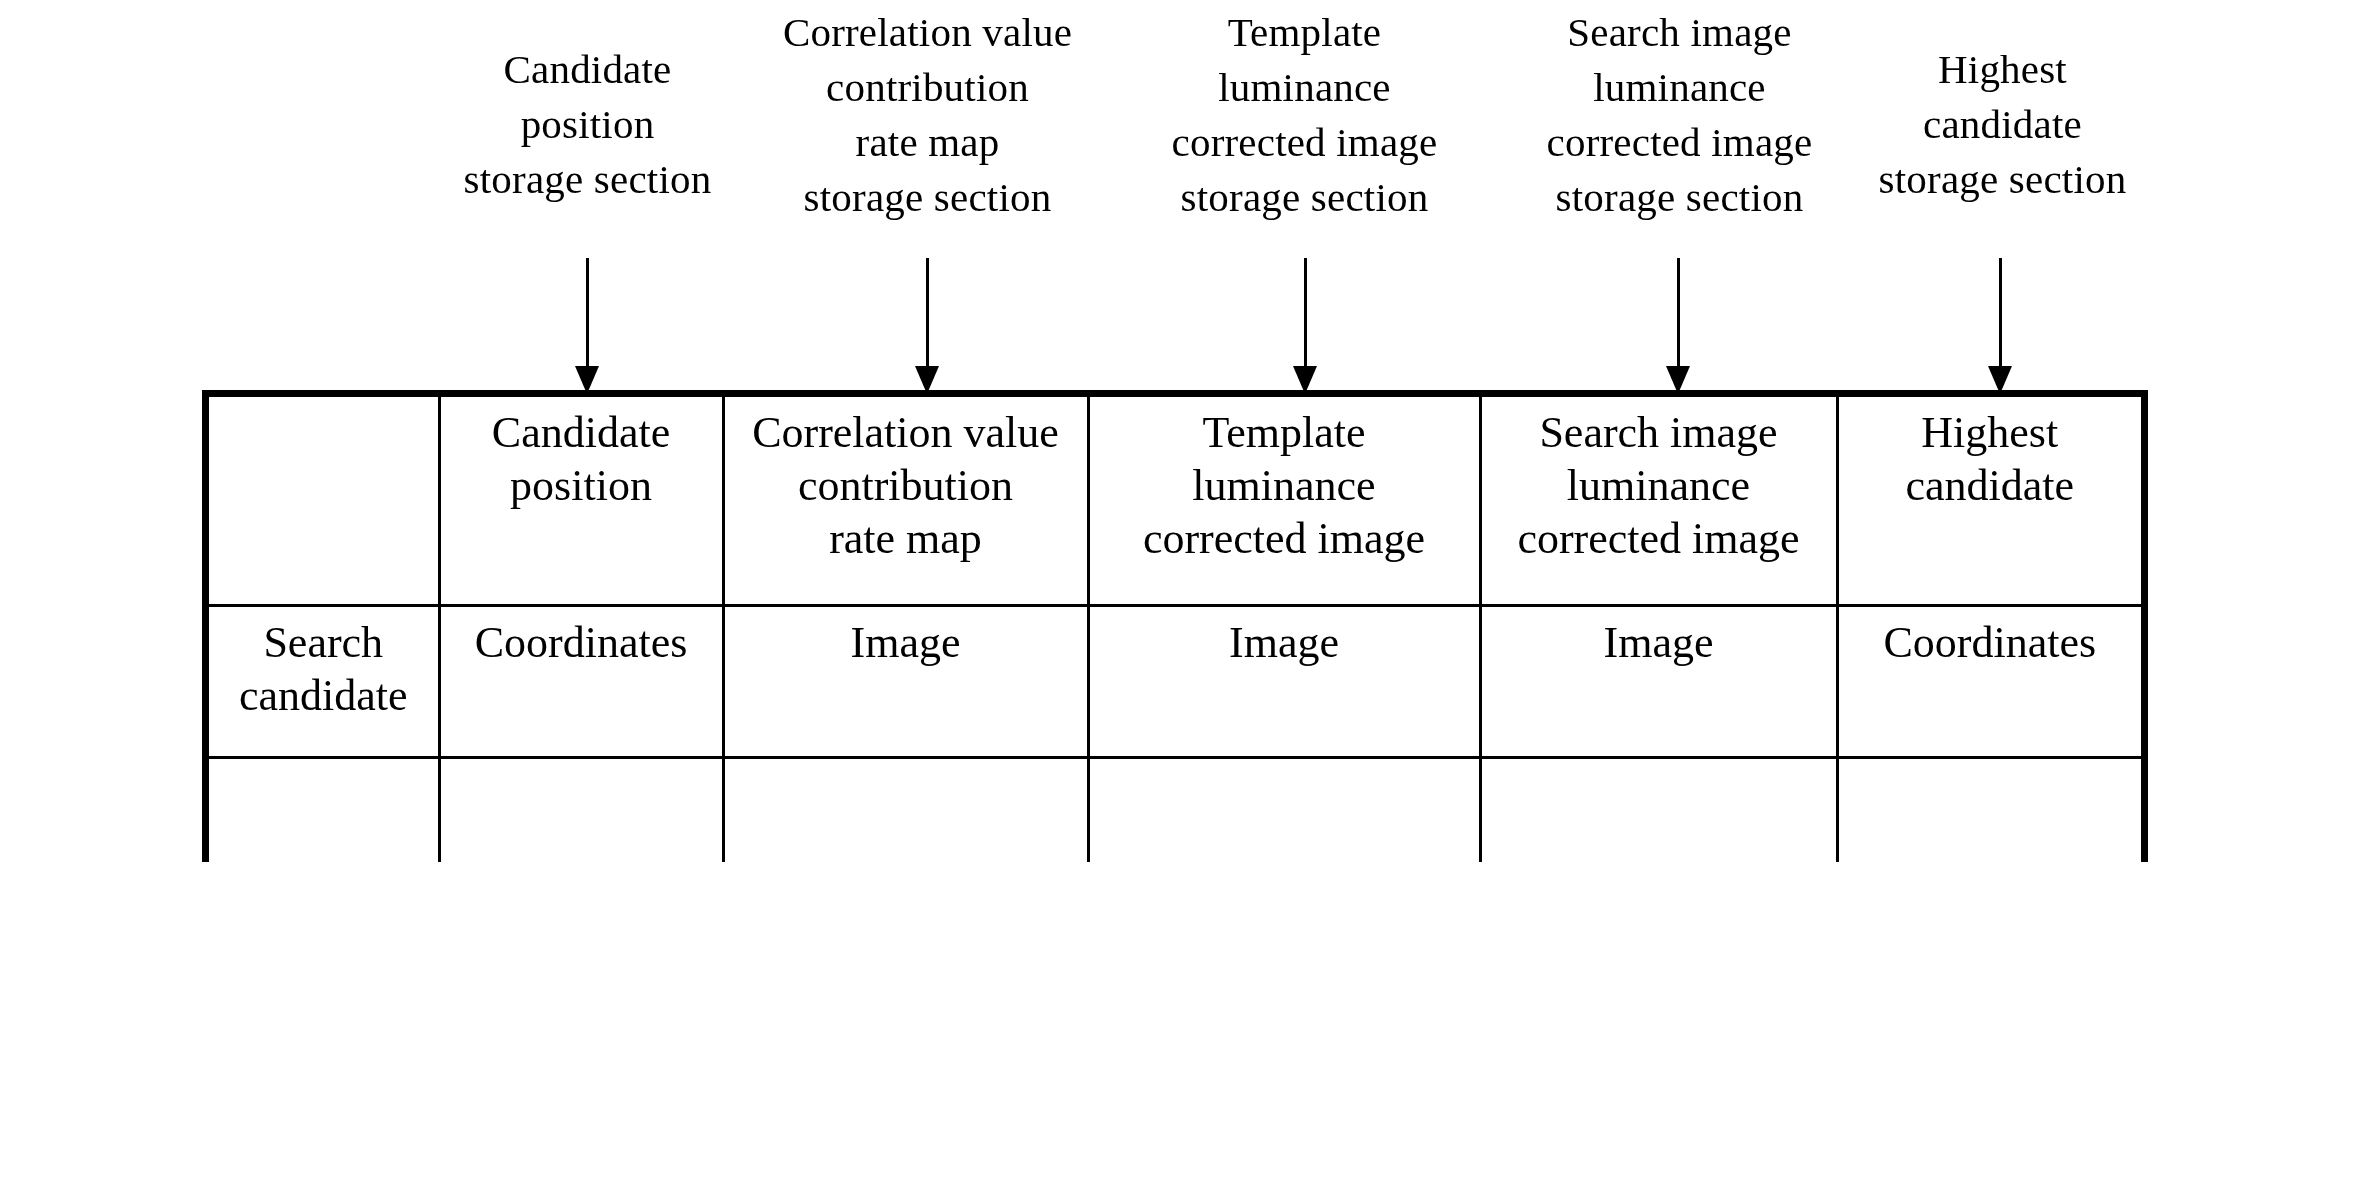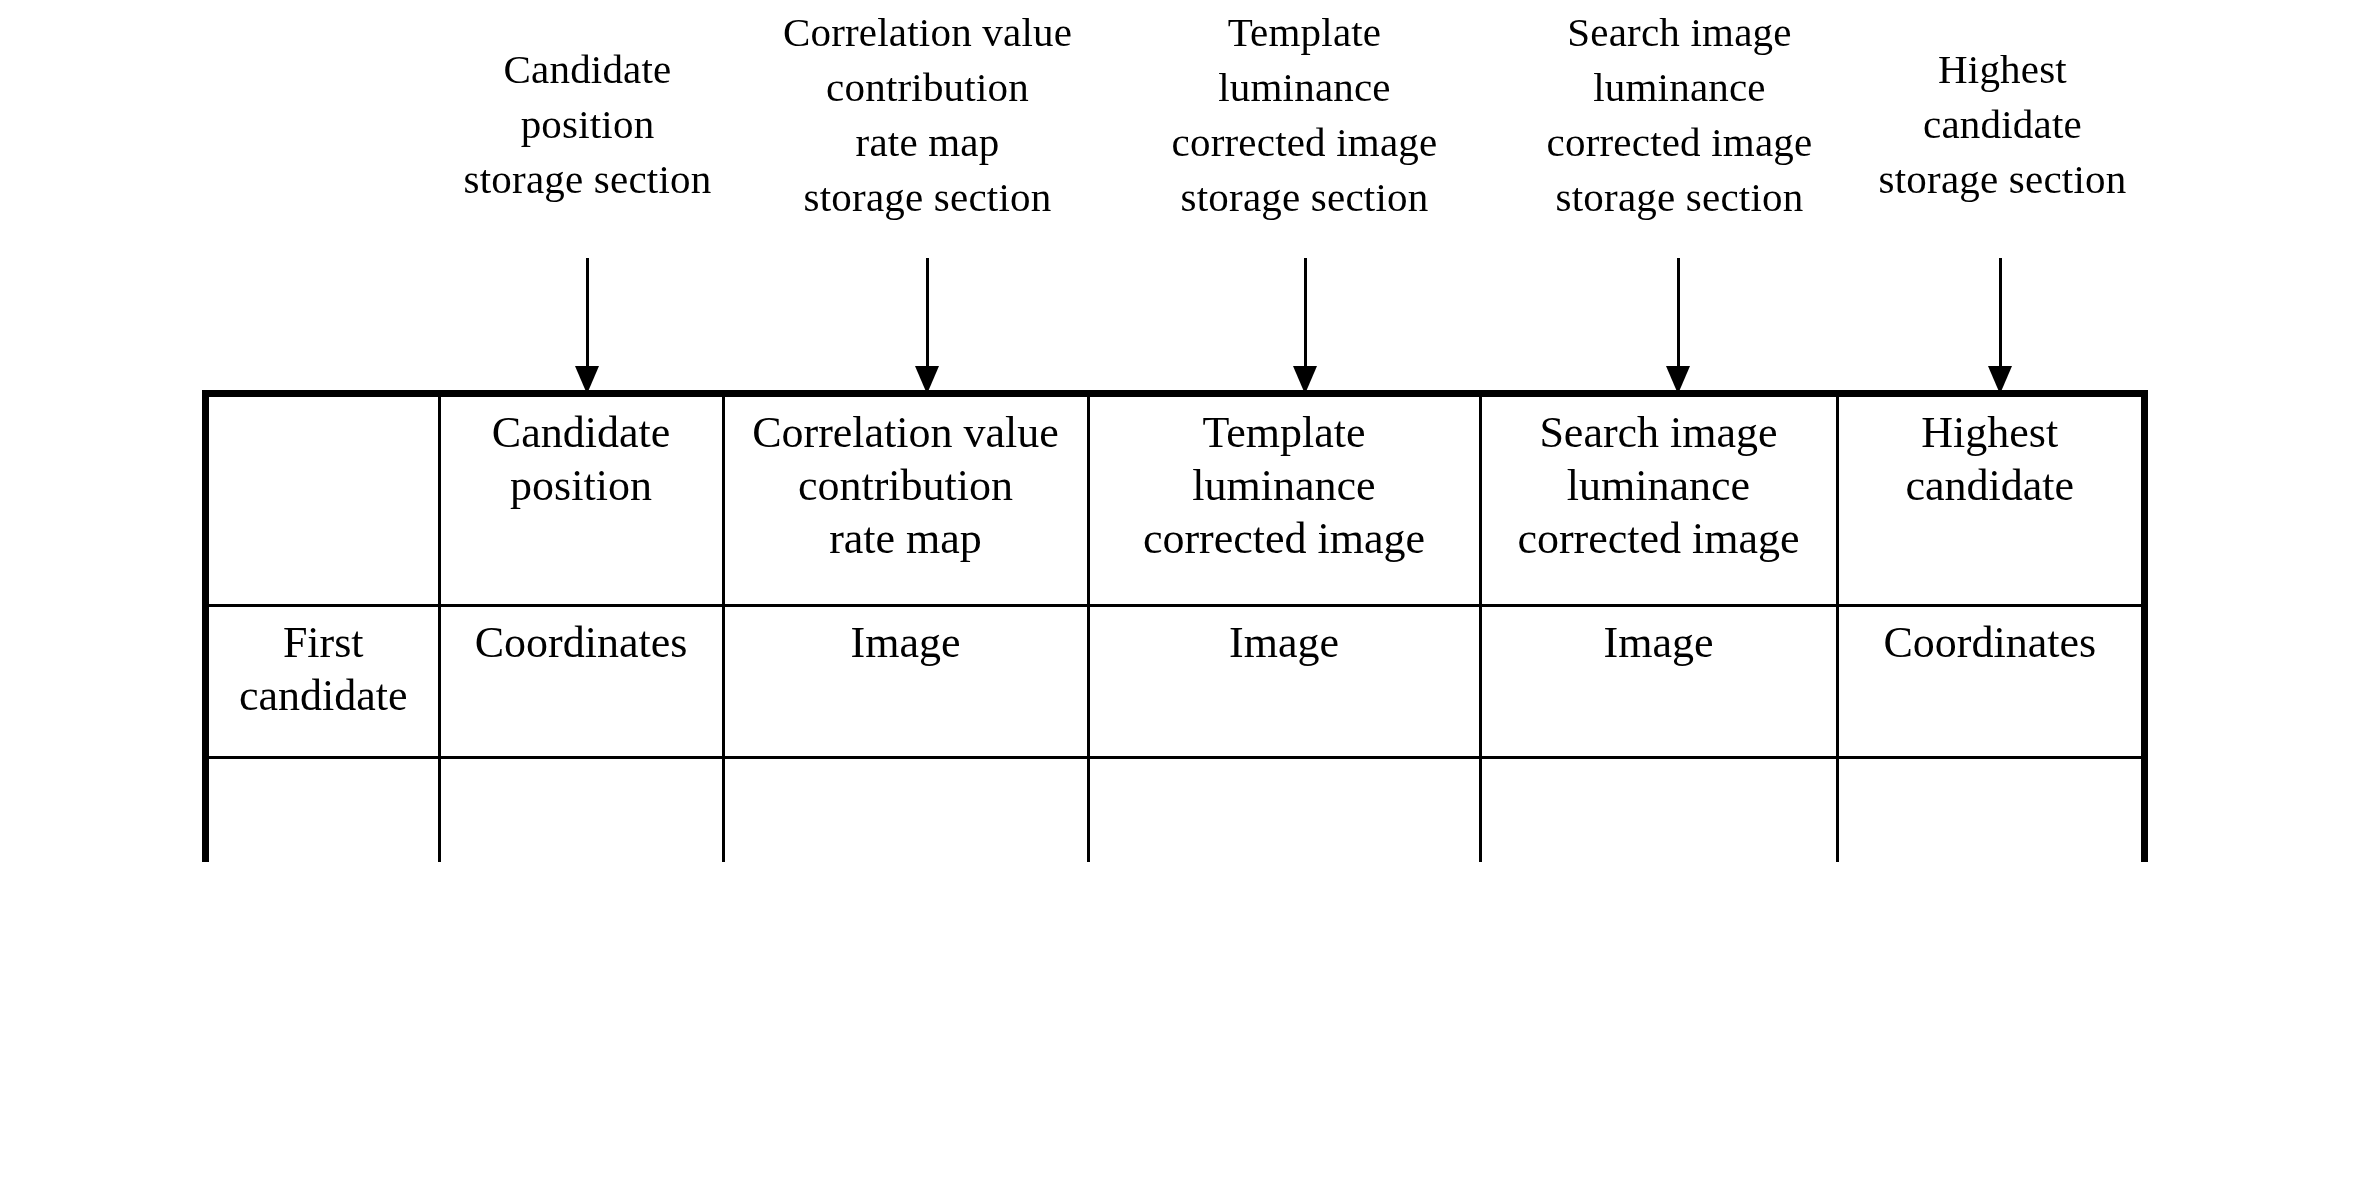--- a/index.html
+++ b/index.html
@@ -206,21 +206,21 @@
 luminance
 corrected image</td>
           <td class="col4">Search image
 luminance
 corrected image</td>
           <td class="col5">Highest
 candidate</td>
         </tr>
 
         <tr class="body-row">
-          <td class="col0 rowlabel">First
+          <td class="col0 rowlabel">Search
 candidate</td>
           <td class="col1">Coordinates</td>
           <td class="col2">Image</td>
           <td class="col3">Image</td>
           <td class="col4">Image</td>
           <td class="col5">Coordinates</td>
         </tr>
 
 
         <tr class="dots-row">

